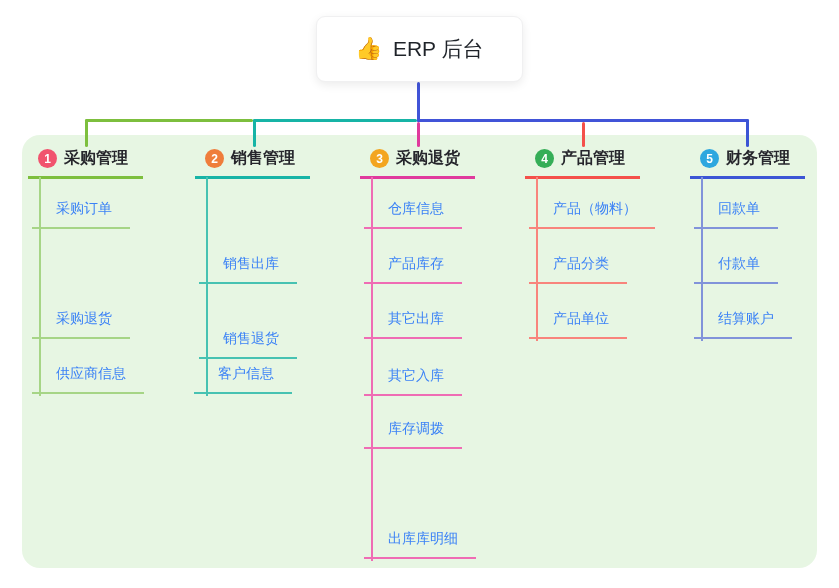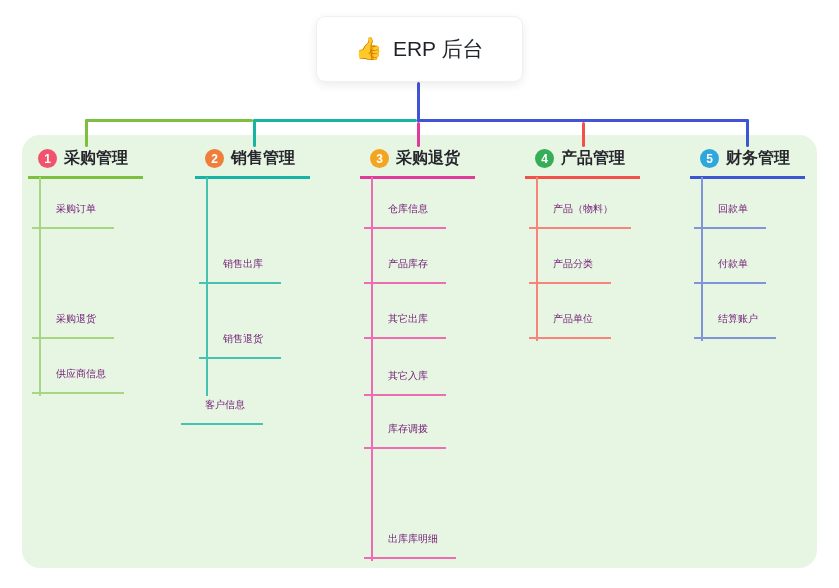--- a/index.html
+++ b/index.html
@@ -47,21 +47,21 @@
     width:19px; height:19px; border-radius:50%; flex:0 0 19px;
     color:#fff; font-size:12px; font-weight:700;
     display:flex; align-items:center; justify-content:center;
   }
   .bg1 { background:#f1536e; } .bg2 { background:#ef7d3b; }
   .bg3 { background:#f3a51f; } .bg4 { background:#35ae57; }
   .bg5 { background:#2ea7df; }
   
   .child {
     position:absolute; white-space:nowrap;
-    font-size:10px; color:#701a75; line-height:19px;
+    font-size:14px; color:#3b82f6; line-height:19px;
     padding:0 18px 9px 24px; border-bottom:2px solid; cursor:default;
   }
   .cb1 { border-color:#a6d586; } .cb2 { border-color:#47c2b2; }
   .cb3 { border-color:#ef6cb4; } .cb4 { border-color:#f8847c; }
   .cb5 { border-color:#8193da;text-align:right; }
   .childline { position:absolute; width:2px; top:177px; }
 </style>
 </head>
 <body>
 
@@ -93,21 +93,21 @@
   <div class="child cb1" style="left:32px; top:309px;">采购退货</div>
   <div class="child cb1" style="left:32px; top:364px;">供应商信息</div>
 
   <div class="branch-title bt2" style="left:195px;">
     <span class="badge bg2">2</span>
     <span>销售管理</span>
   </div>
   <div class="childline ln2c" style="left:206px; height:219px;"></div>
   <div class="child cb2" style="left:199px; top:254px;">销售出库</div>
   <div class="child cb2" style="left:199px; top:309px;margin-top:20px;">销售退货</div>
-  <div class="child cb2" style="left:181px; top:364px;margin-top:31px;">客户信息</div>
+  <div class="child cb2" style="left:194px; top:364px;">客户信息</div>
 
   <div class="branch-title bt3" style="left:360px;">
     <span class="badge bg3">3</span>
     <span>采购退货</span>
   </div>
   <div class="childline ln3c" style="left:371px; height:384px;"></div>
   <div class="child cb3" style="left:364px; top:199px;">仓库信息</div>
   <div class="child cb3" style="left:364px; top:309px;">其它出库</div>
   <div class="child cb3" style="left:364px; top:254px;">产品库存</div>
   <div class="child cb3" style="left:364px; top:366px;">其它入库</div>

